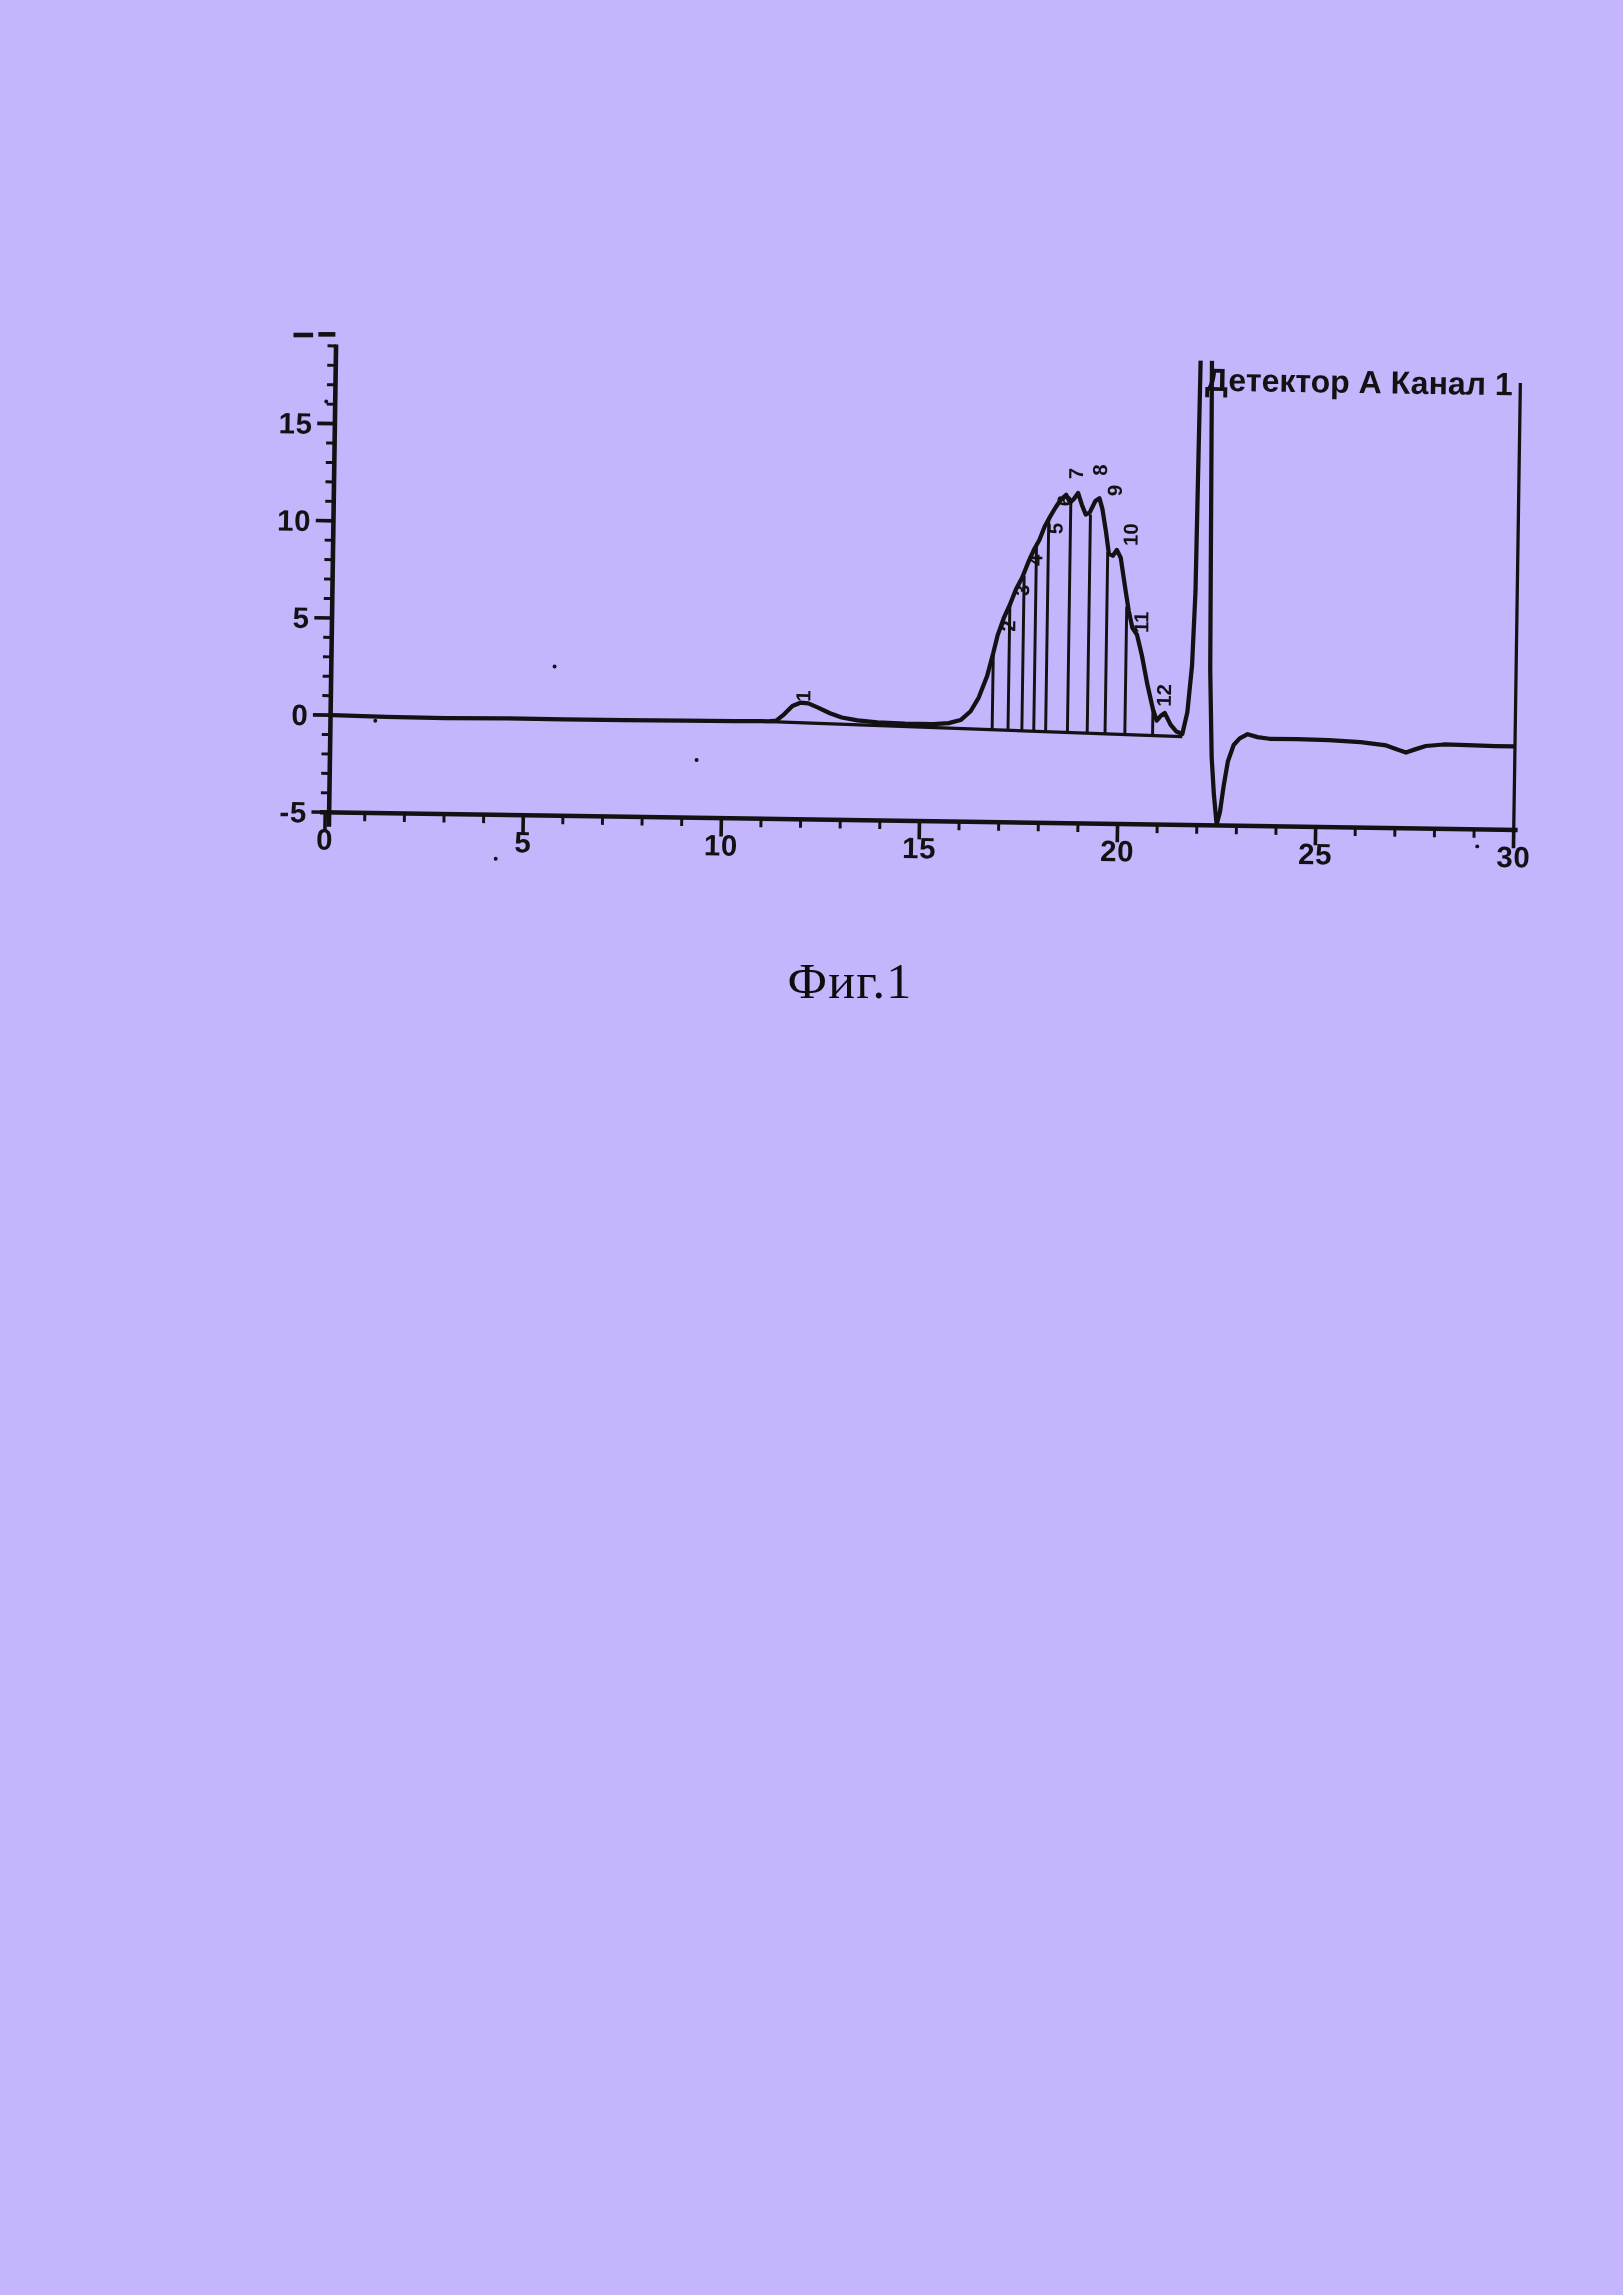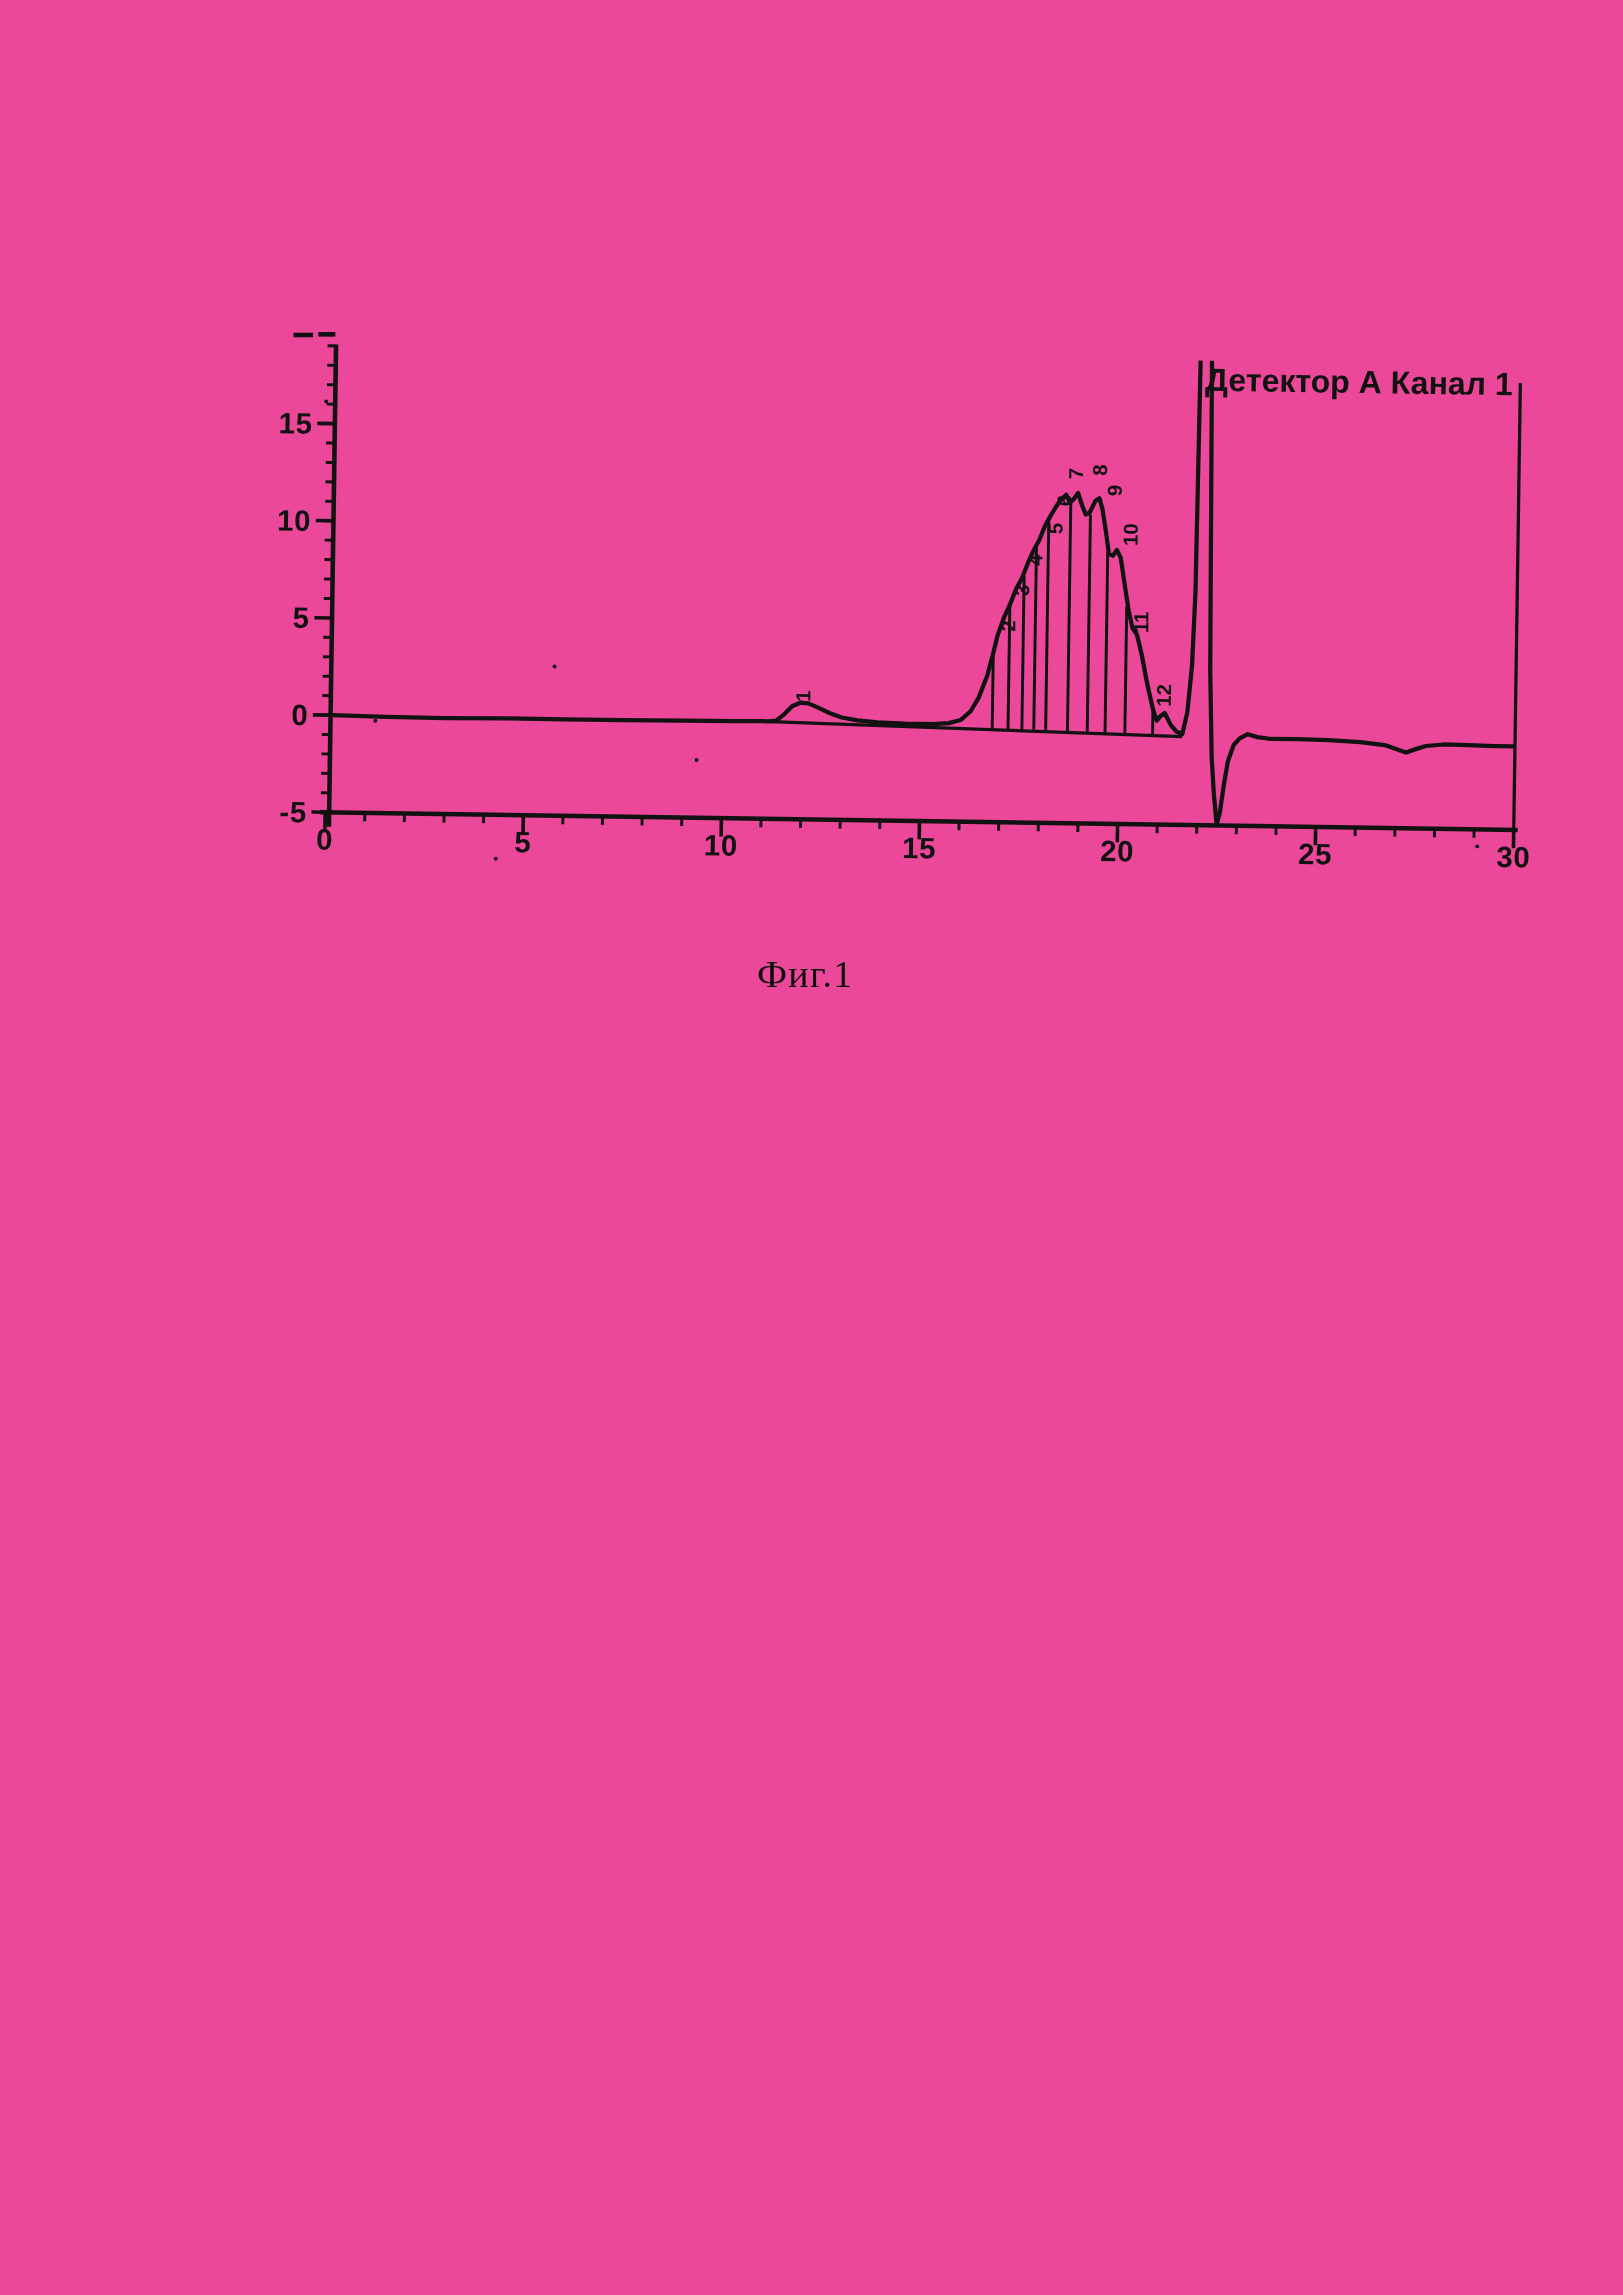--- a/index.html
+++ b/index.html
@@ -11,21 +11,21 @@
     width: 1623px;
     height: 2295px;
     position: relative;
     font-family: "Liberation Sans", sans-serif;
     color: #121212;
     overflow: hidden;
   }
   .page {
     position: absolute;
     inset: 0;
-    background: #ec4899;
+    background: #c4b5fd;
   }
   .figure-wrap {
     position: absolute;
     left: 0;
     top: 0;
     width: 1623px;
     height: 1113px;
   }
   svg.chart {
     position: absolute;
@@ -46,25 +46,26 @@
   .legend-text {
     font-size: 49px;
     font-weight: 700;
   }
   .peak-num {
     font-size: 31px;
     font-weight: 700;
   }
   .caption {
     position: absolute;
-    left: 757px;
+    left: 719px;
     top: 952px;
     width: 262px;
+    text-align: center;
     font-family: "Liberation Serif", serif;
-    font-size: 38px;
+    font-size: 50px;
     font-weight: 500;
     color: #0d0d0d;
     letter-spacing: 1.3px;
   }
 </style>
 </head>
 <body>
 
 <div class="page">
   <div class="figure-wrap">

